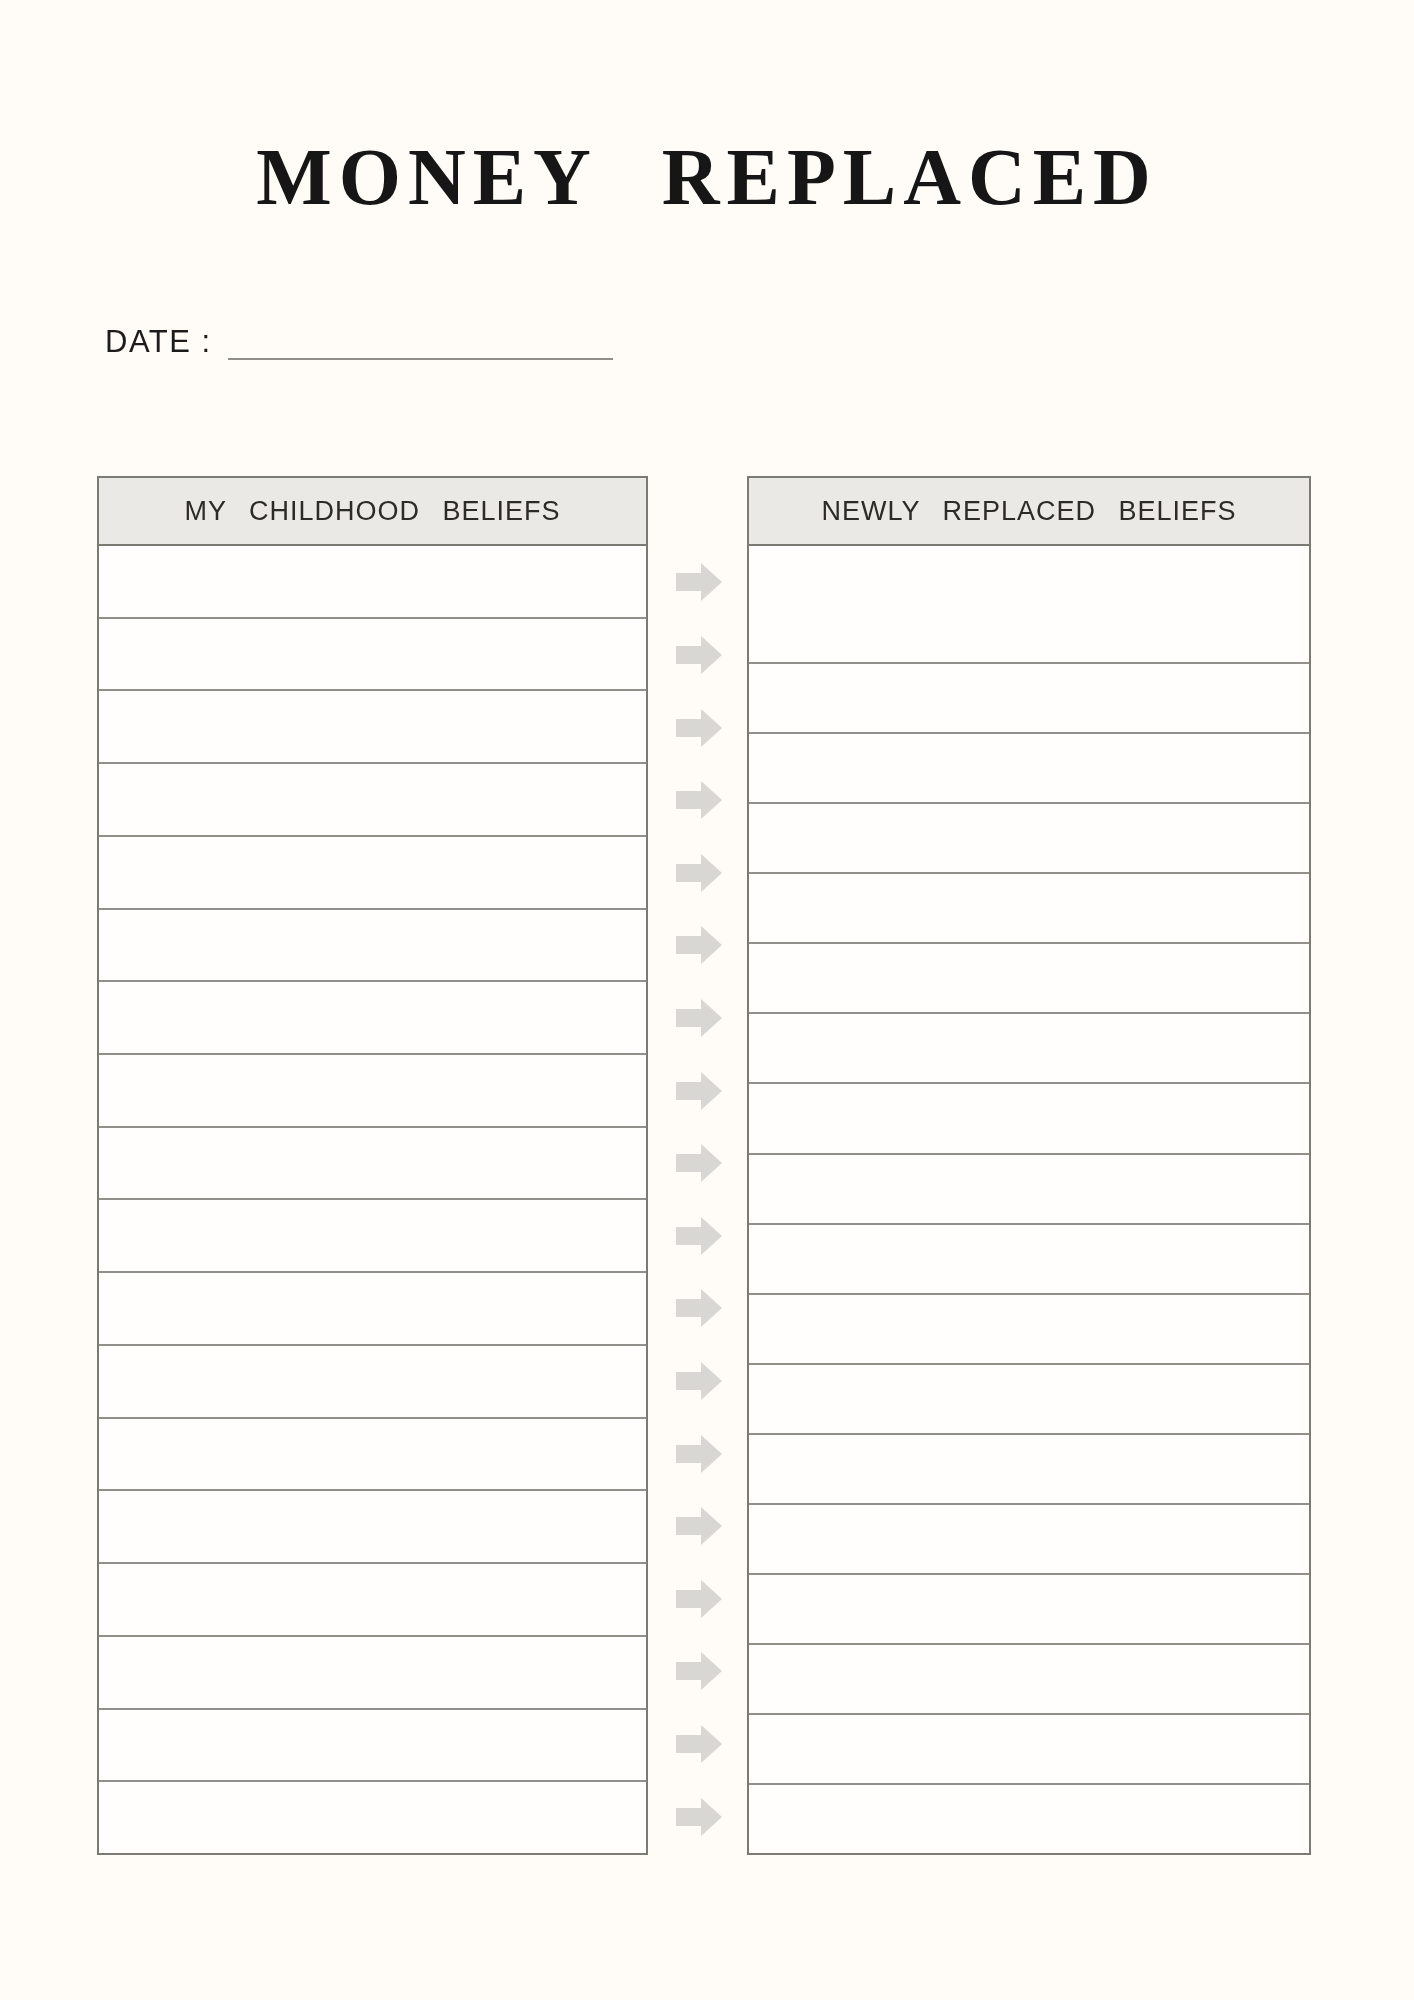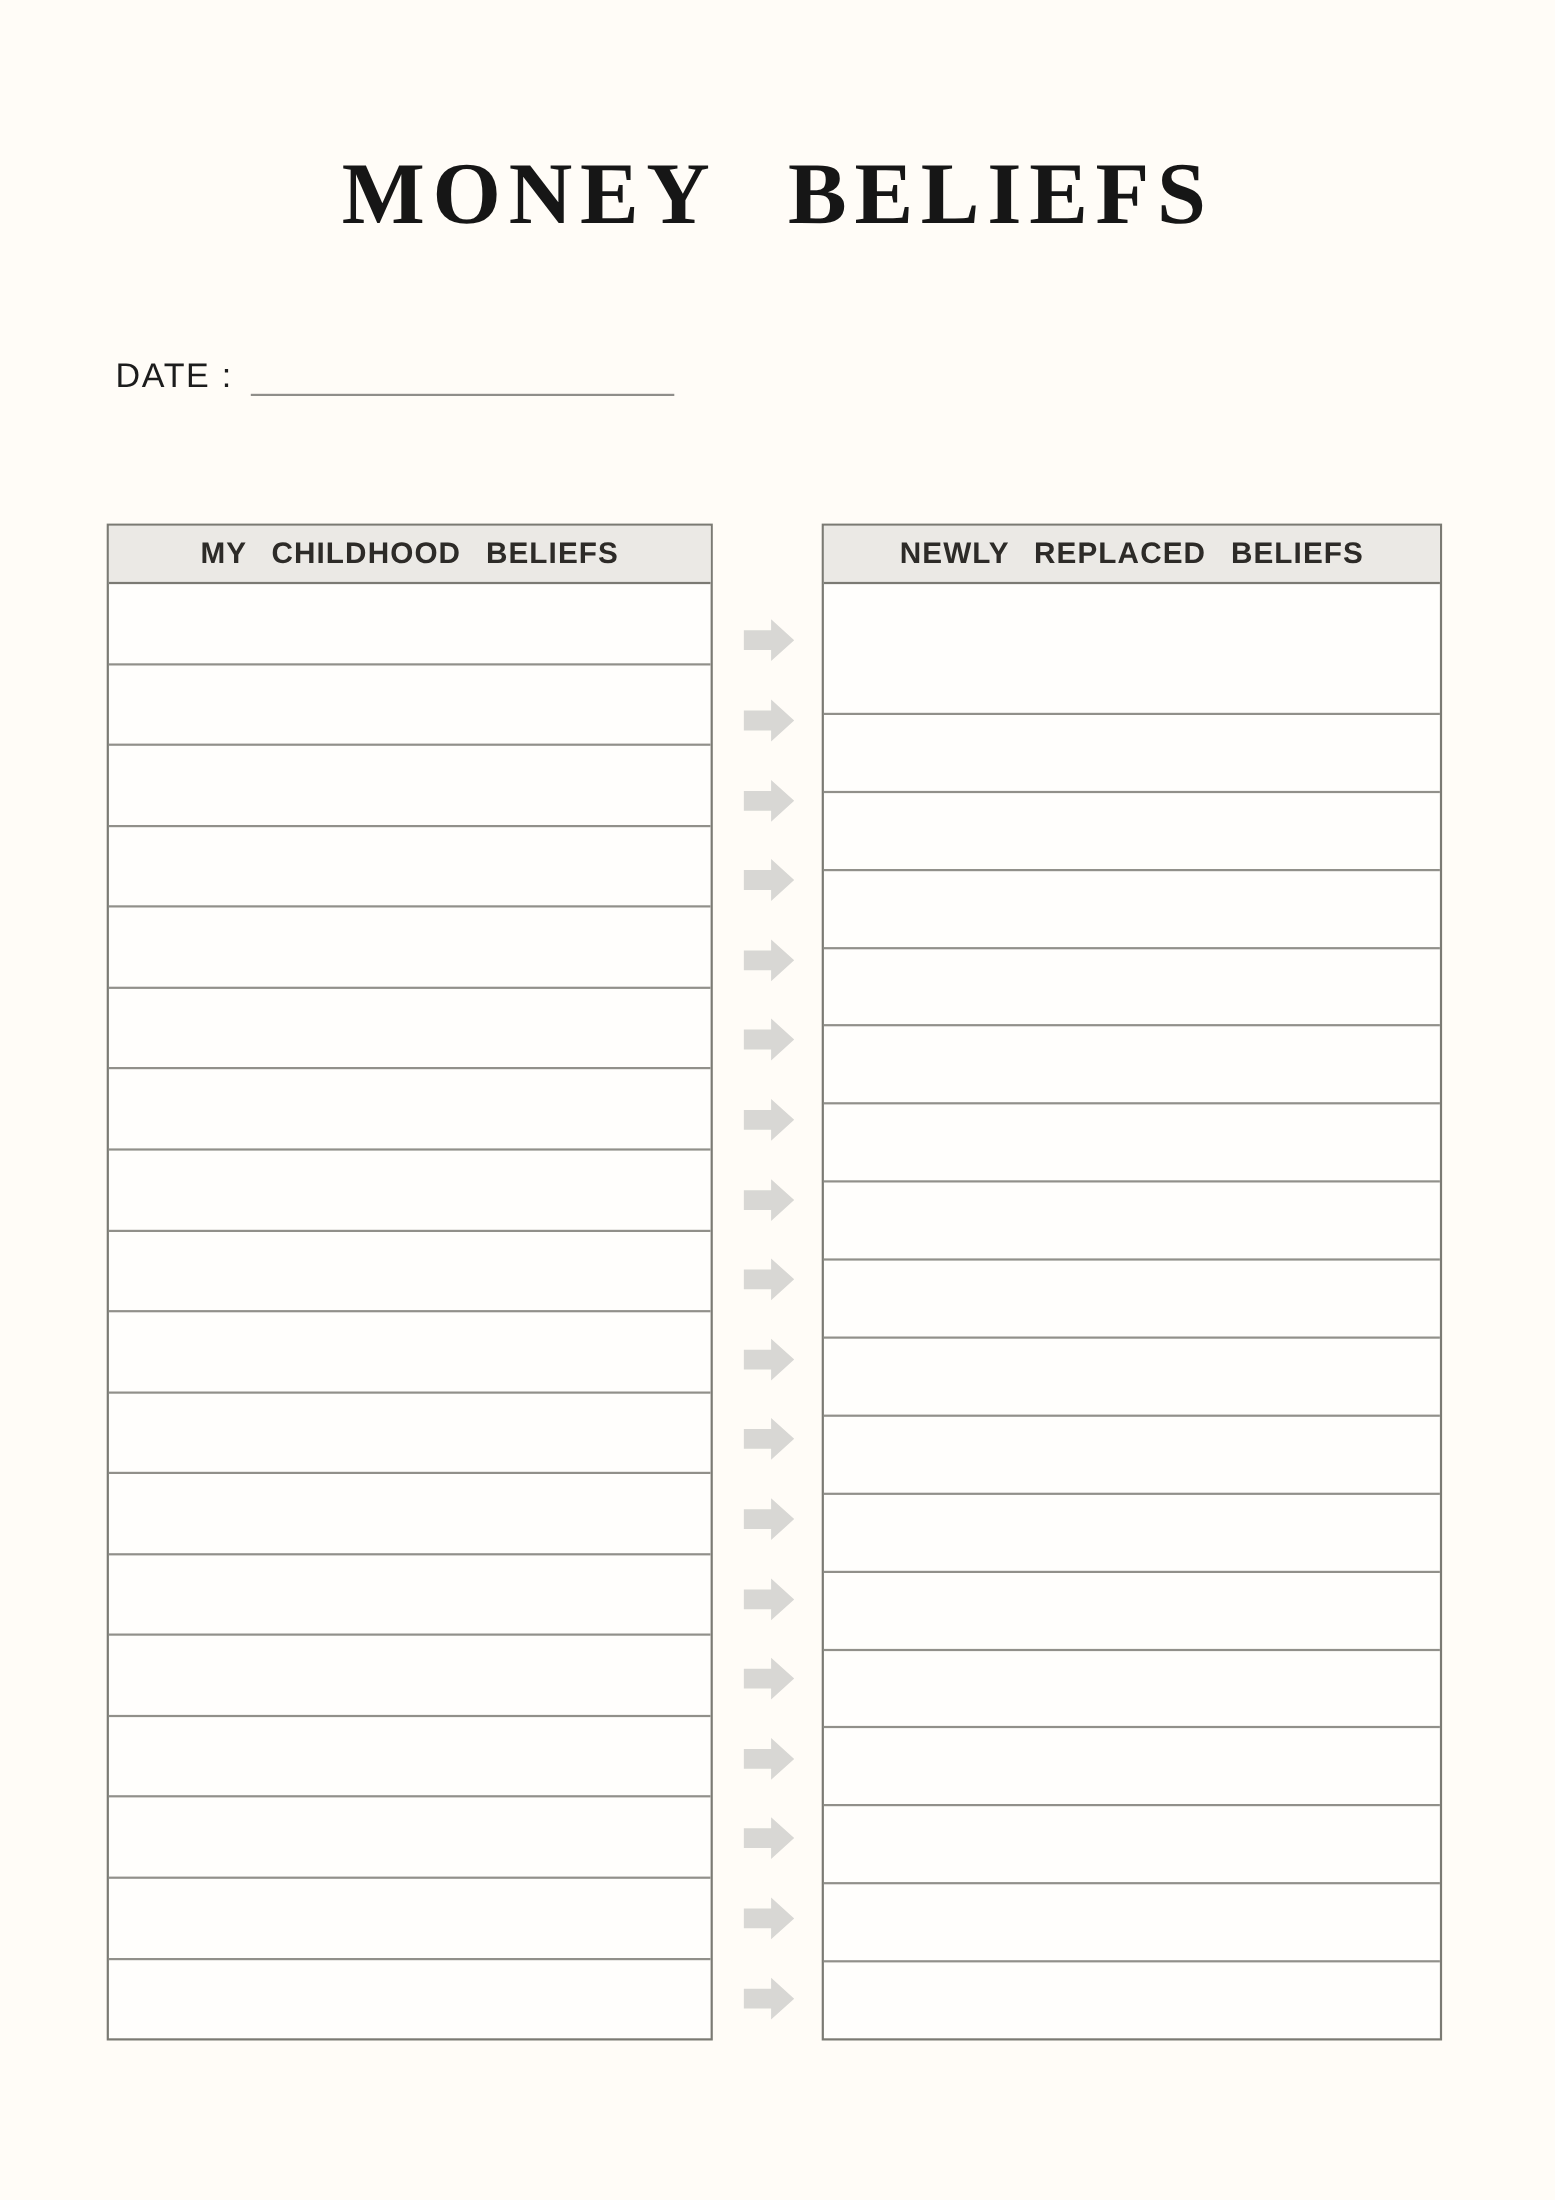--- a/index.html
+++ b/index.html
@@ -57,32 +57,31 @@
     height:1379px;
     border:2px solid var(--border);
     background:var(--cell-bg);
     display:flex;
     flex-direction:column;
   }
   .table-left{left:97px;width:551px;}
   .table-right{left:747px;width:564px;gap:48px;}
   .table-header{
     flex:none;
-    height:53px;
+    height:68px;
     background:var(--header-bg);
     border-bottom:2px solid var(--border);
     display:flex;
     align-items:center;
     justify-content:center;
     font-size:27px;
     letter-spacing:1px;
     word-spacing:14px;
     color:var(--text-color);
     white-space:nowrap;
-    font-weight:bold;
   }
   .table-body{
     flex:1;
     display:flex;
     flex-direction:column;
   }
   .belief-row{flex:1;border-top:2px solid var(--row-line);}
   .belief-row:first-child{border-top:none;}
   .arrows-col{
     position:absolute;
@@ -95,21 +94,21 @@
     flex:1;
     display:flex;
     align-items:center;
     justify-content:center;
   }
   .arrow-slot svg{display:block}
 </style>
 </head>
 <body>
 
-<h1 class="page-title">MONEY BELIEFS</h1>
+<h1 class="page-title">MONEY REPLACED</h1>
 
 <div class="date-row">
   <span class="date-label">DATE :</span>
   <span class="date-line"></span>
 </div>
 
 <section class="beliefs-table table-left">
   <div class="table-header">MY CHILDHOOD BELIEFS</div>
   <div class="table-body">
       <div class="belief-row"></div>

